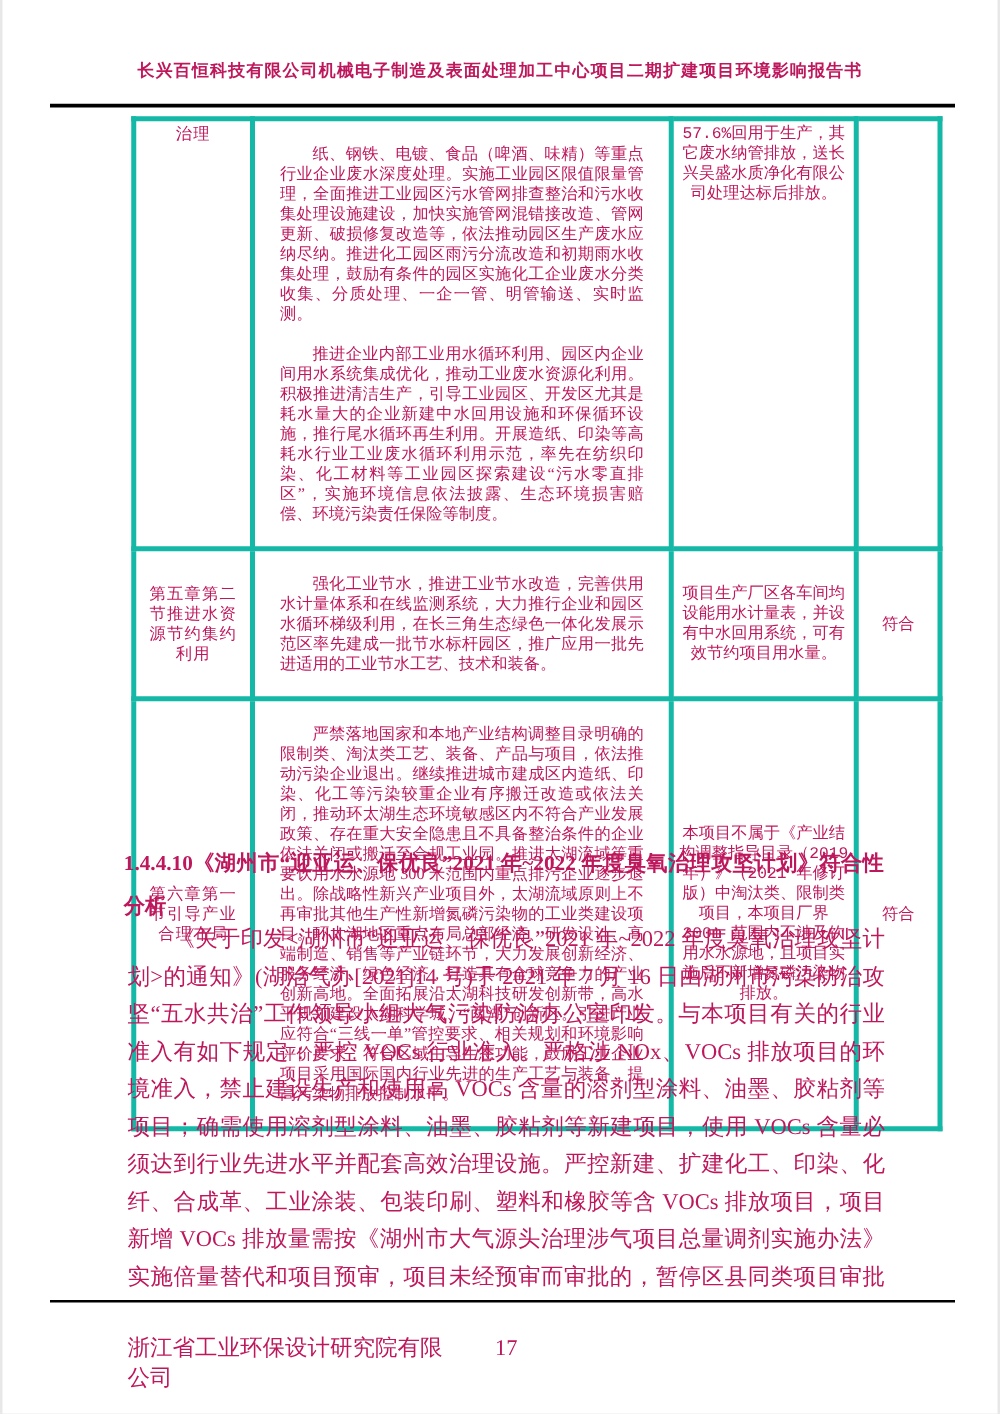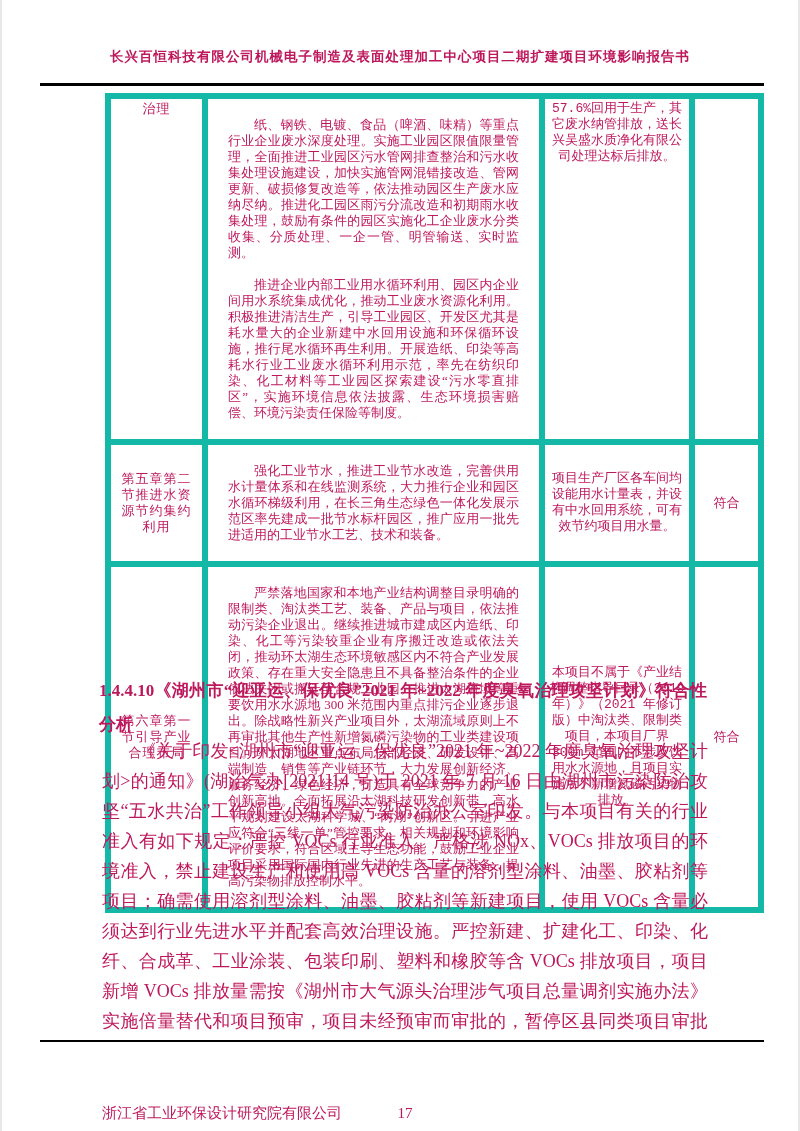--- a/index.html
+++ b/index.html
@@ -25,21 +25,21 @@
   }
   table.compliance{
     position:absolute;top:93px;left:103px;
     width:597px;
     border-collapse:collapse;
     table-layout:fixed;
     font-size:13px;
     line-height:16px;
   }
   table.compliance td{
-    border:6px solid #14b8a6;
+    border:4px solid #14b8a6;
     padding:2px 4px;
     overflow:hidden;
     vertical-align:middle;
   }
   td.col-chapter{width:83px;text-align:center;letter-spacing:1px;}
   td.col-req{width:323px;text-align:justify;}
   td.col-proj{width:136px;text-align:center;font-family:Liberation Mono, monospace;}
   td.col-concl{width:55px;text-align:center;}
   tr.row1 td{vertical-align:top;}
   td.col-req p{margin:16px;text-indent:2em;}
@@ -58,25 +58,25 @@
     font-size:18px;
     line-height:30px;
     text-align:justify;
     text-indent:2em;
   }
   .footer-rule{
     position:absolute;top:1040px;left:38px;width:724px;height:2px;
     background:#000;
   }
   .doc-footer{
-    position:absolute;top:1089px;left:100px;width:606px;
+    position:absolute;top:1052px;left:100px;width:606px;
     display:grid;
     grid-template-columns:1fr auto 1fr;
     align-items:baseline;
-    font-size:15px;
+    font-size:18px;
   }
   .doc-footer .f-left{text-align:left;}
   .doc-footer .f-page{text-align:left;padding:0 40px;margin-top:16px;}
   .doc-footer .f-right{text-align:right;}
 </style>
 </head>
 <body>
 
 <div class="page">
 

